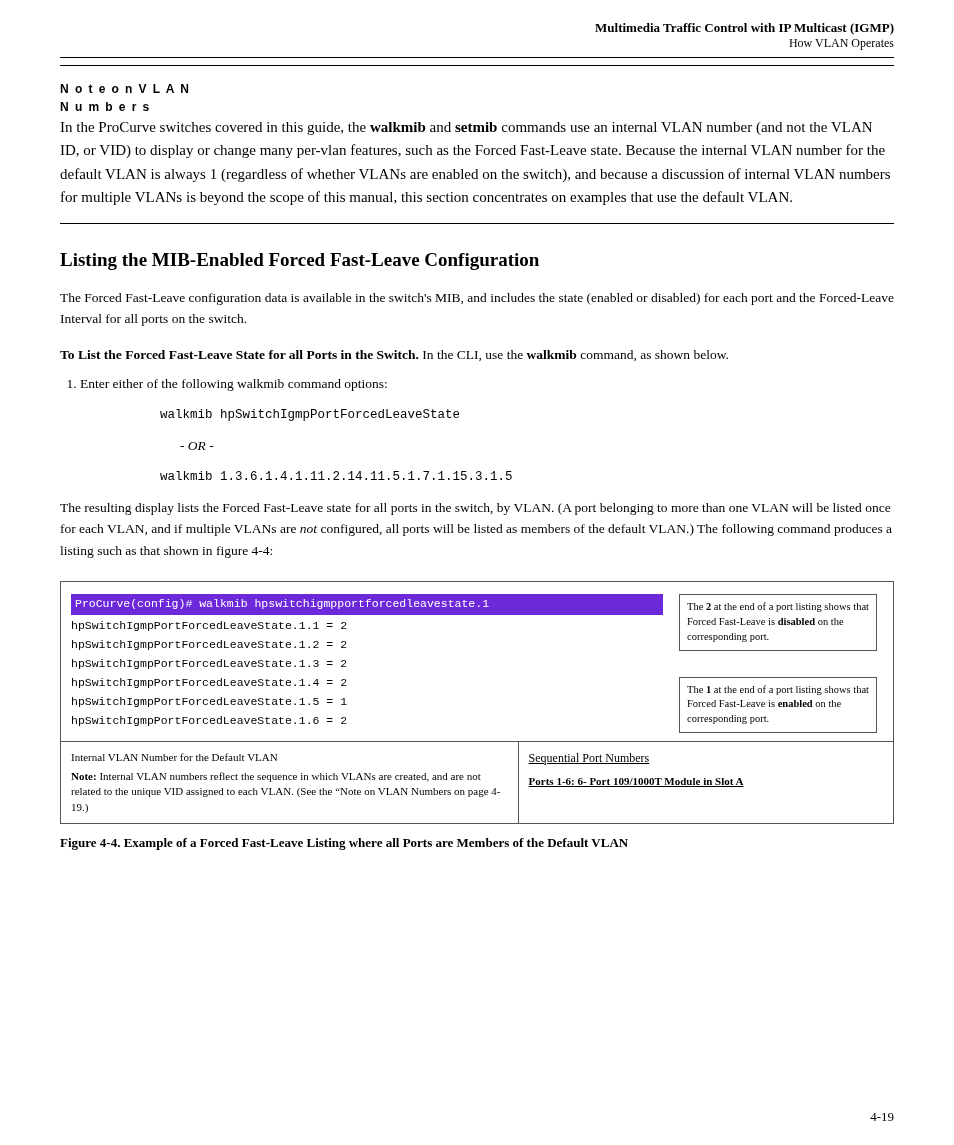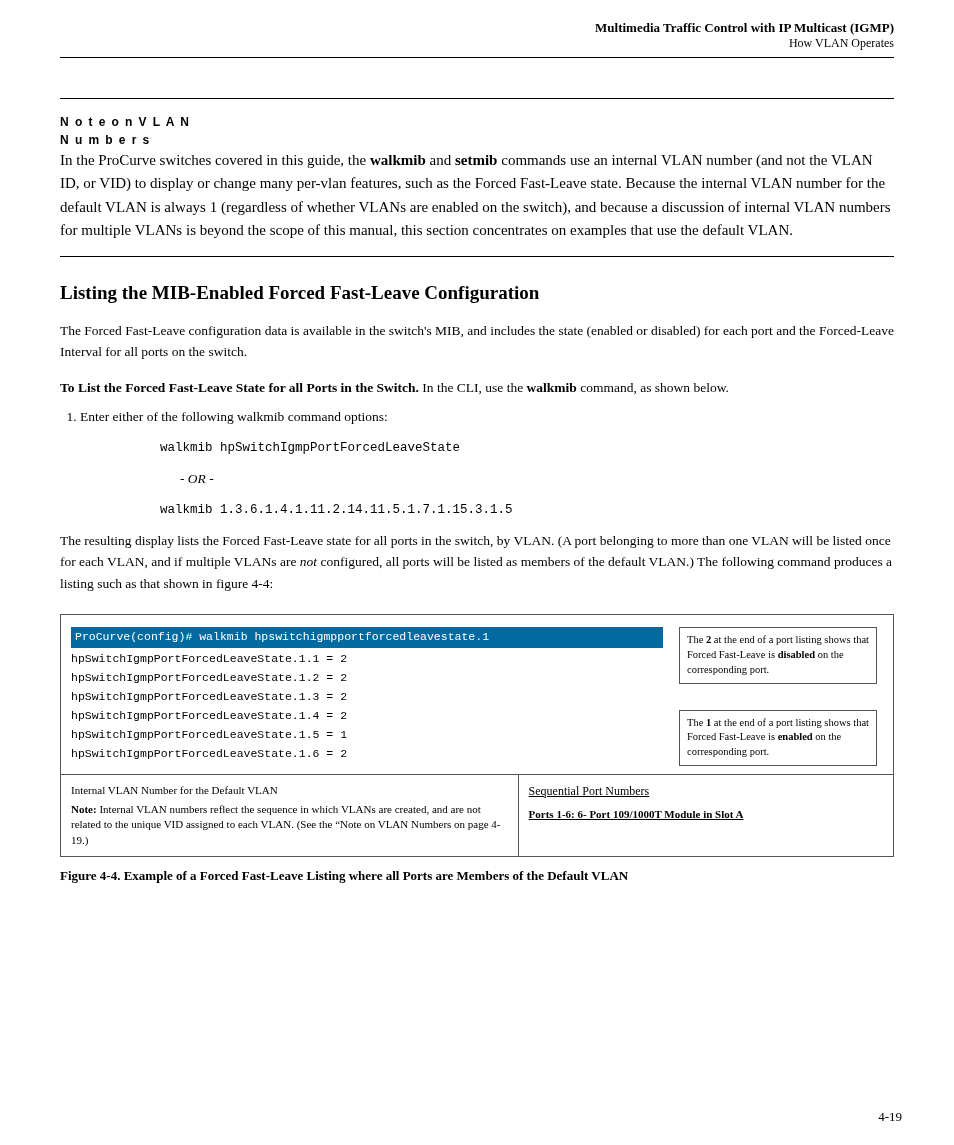--- a/index.html
+++ b/index.html
@@ -19,21 +19,21 @@
       background: #fff;
       padding: 20px 60px 40px 60px;
       position: relative;
     }
 
     
     .page-header {
       text-align: right;
       border-bottom: 1px solid #000;
       padding-bottom: 6px;
-      margin-bottom: 40px;
+      margin-bottom: 7px;
     }
     .page-header .chapter-title {
       font-weight: bold;
       font-size: 13px;
     }
     .page-header .section-title {
       font-size: 12px;
     }
 
     
@@ -128,21 +128,21 @@
       padding: 8px 10px 0 10px;
       background: #fff;
     }
     .figure-code {
       font-family: 'Courier New', Courier, monospace;
       font-size: 11.5px;
       line-height: 1.65;
       padding: 4px 0 4px 0;
     }
     .figure-code .cmd-line {
-      background: #0369a1;
+      background: #6d28d9;
       color: #fff;
       padding: 1px 4px;
       display: block;
       font-family: 'Courier New', Courier, monospace;
       font-size: 11.5px;
     }
 
     
     .figure-bottom {
       display: flex;
@@ -190,21 +190,21 @@
       font-size: 13px;
       font-weight: bold;
       margin-bottom: 20px;
       line-height: 1.4;
     }
 
     
     .page-footer {
       position: absolute;
       bottom: 20px;
-      right: 52px;
+      right: 60px;
       font-size: 13px;
     }
     .ann-box {
       border: 1px solid #555;
       background: #fff;
       padding: 5px 7px;
       font-size: 10.5px;
       line-height: 1.4;
     }
     .ann-box b {

